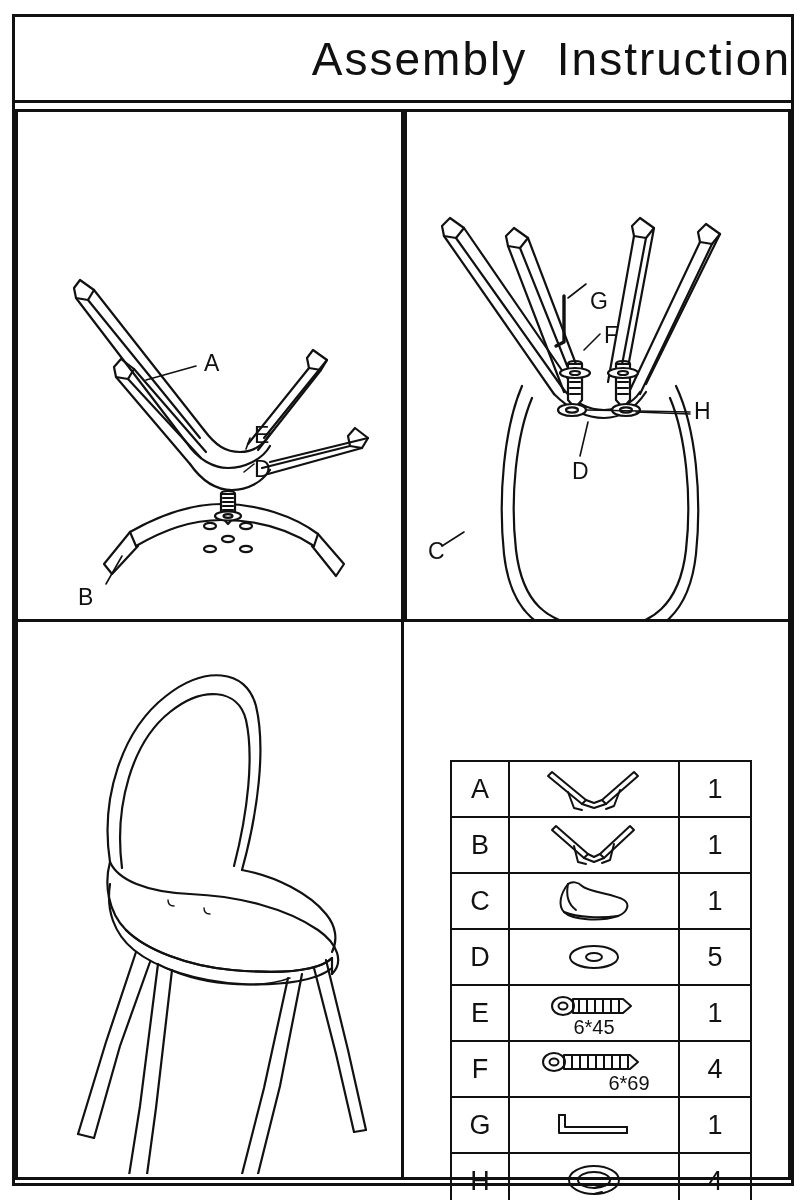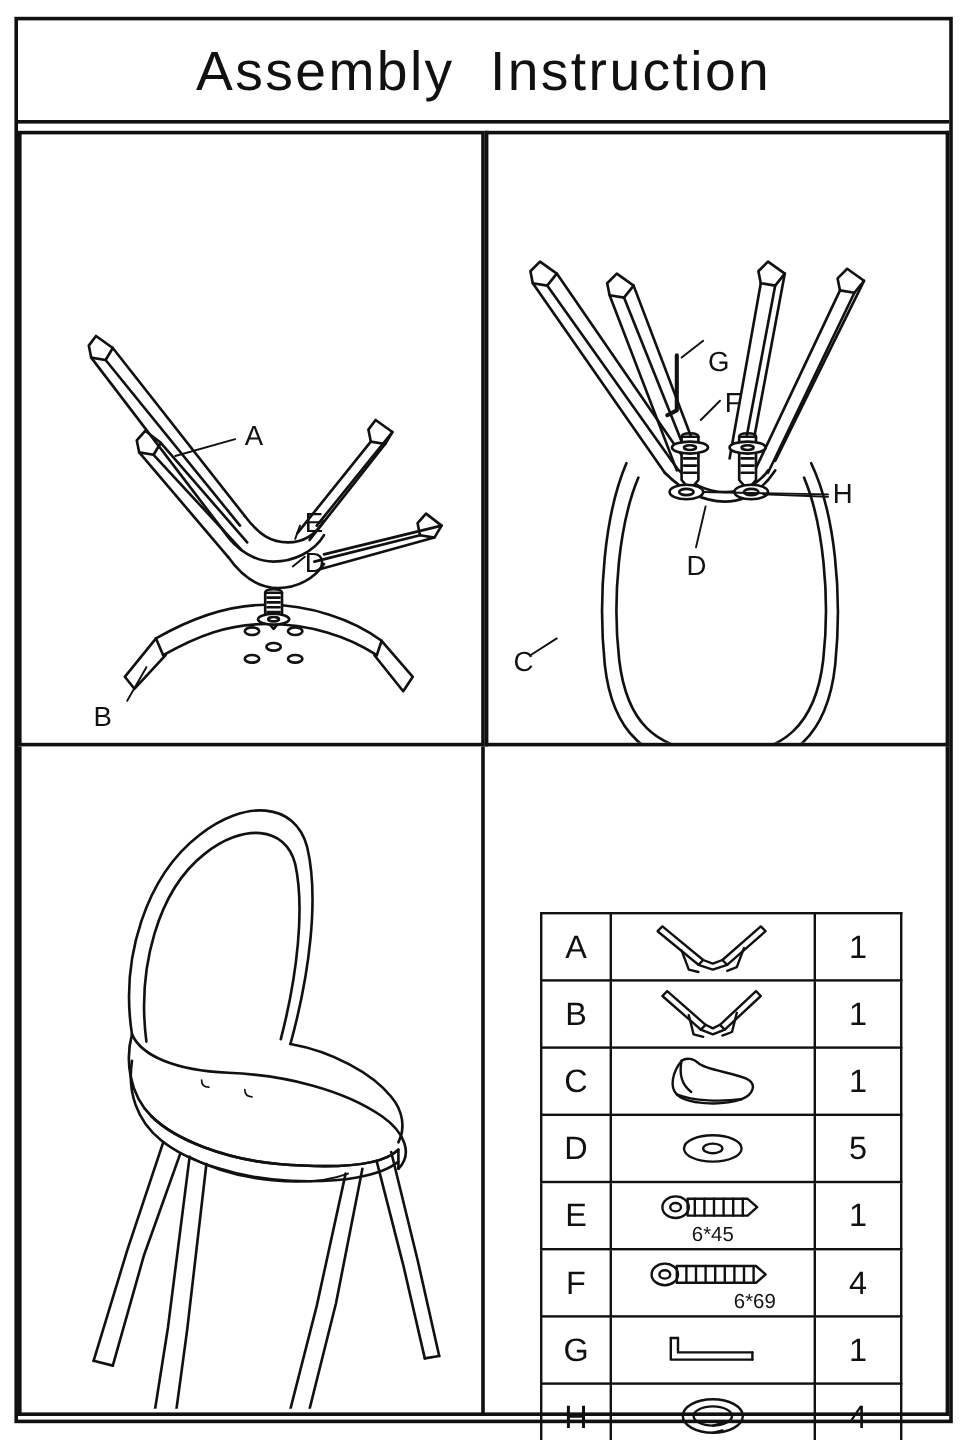--- a/index.html
+++ b/index.html
@@ -27,21 +27,21 @@
   .title-bar {
     position: absolute;
     left: 0;
     top: 0;
     width: 100%;
     height: 86px;
     border-bottom: 3px solid #111111;
     box-sizing: border-box;
     display: flex;
     align-items: center;
-    justify-content: center;
+    justify-content: flex-end;
   }
   .title-text {
     font-size: 46px;
     letter-spacing: 2px;
     font-weight: 400;
     white-space: pre;
   }
   .grid {
     position: absolute;
     left: 0;
@@ -95,21 +95,21 @@
   .pic-wrap {
     position: relative;
     width: 100%;
     height: 52px;
     display: flex;
     align-items: center;
     justify-content: center;
   }
   .size-cap {
     position: absolute;
-    font-size: 17px;
+    font-size: 20px;
     bottom: 0px;
     width: 100%;
     text-align: center;
   }
 </style>
 </head>
 <body>
 
 <div class="sheet">
 

